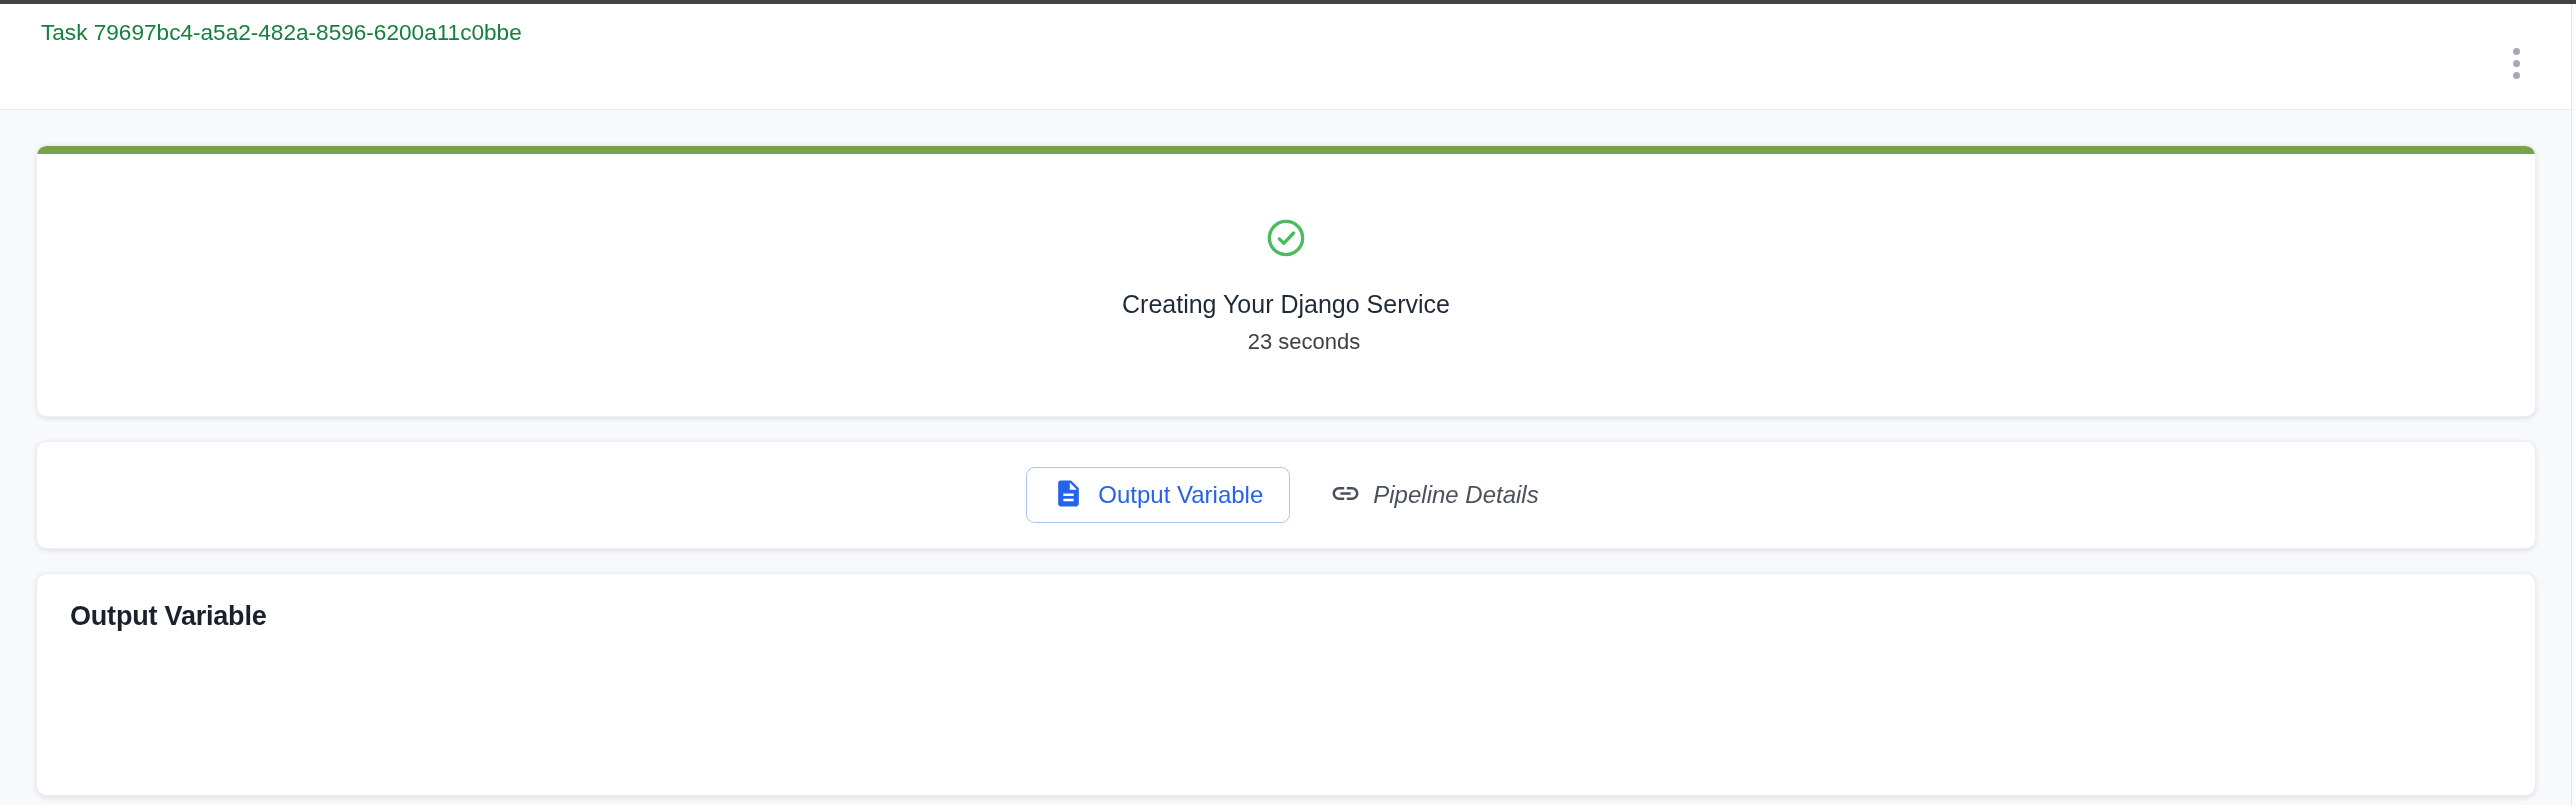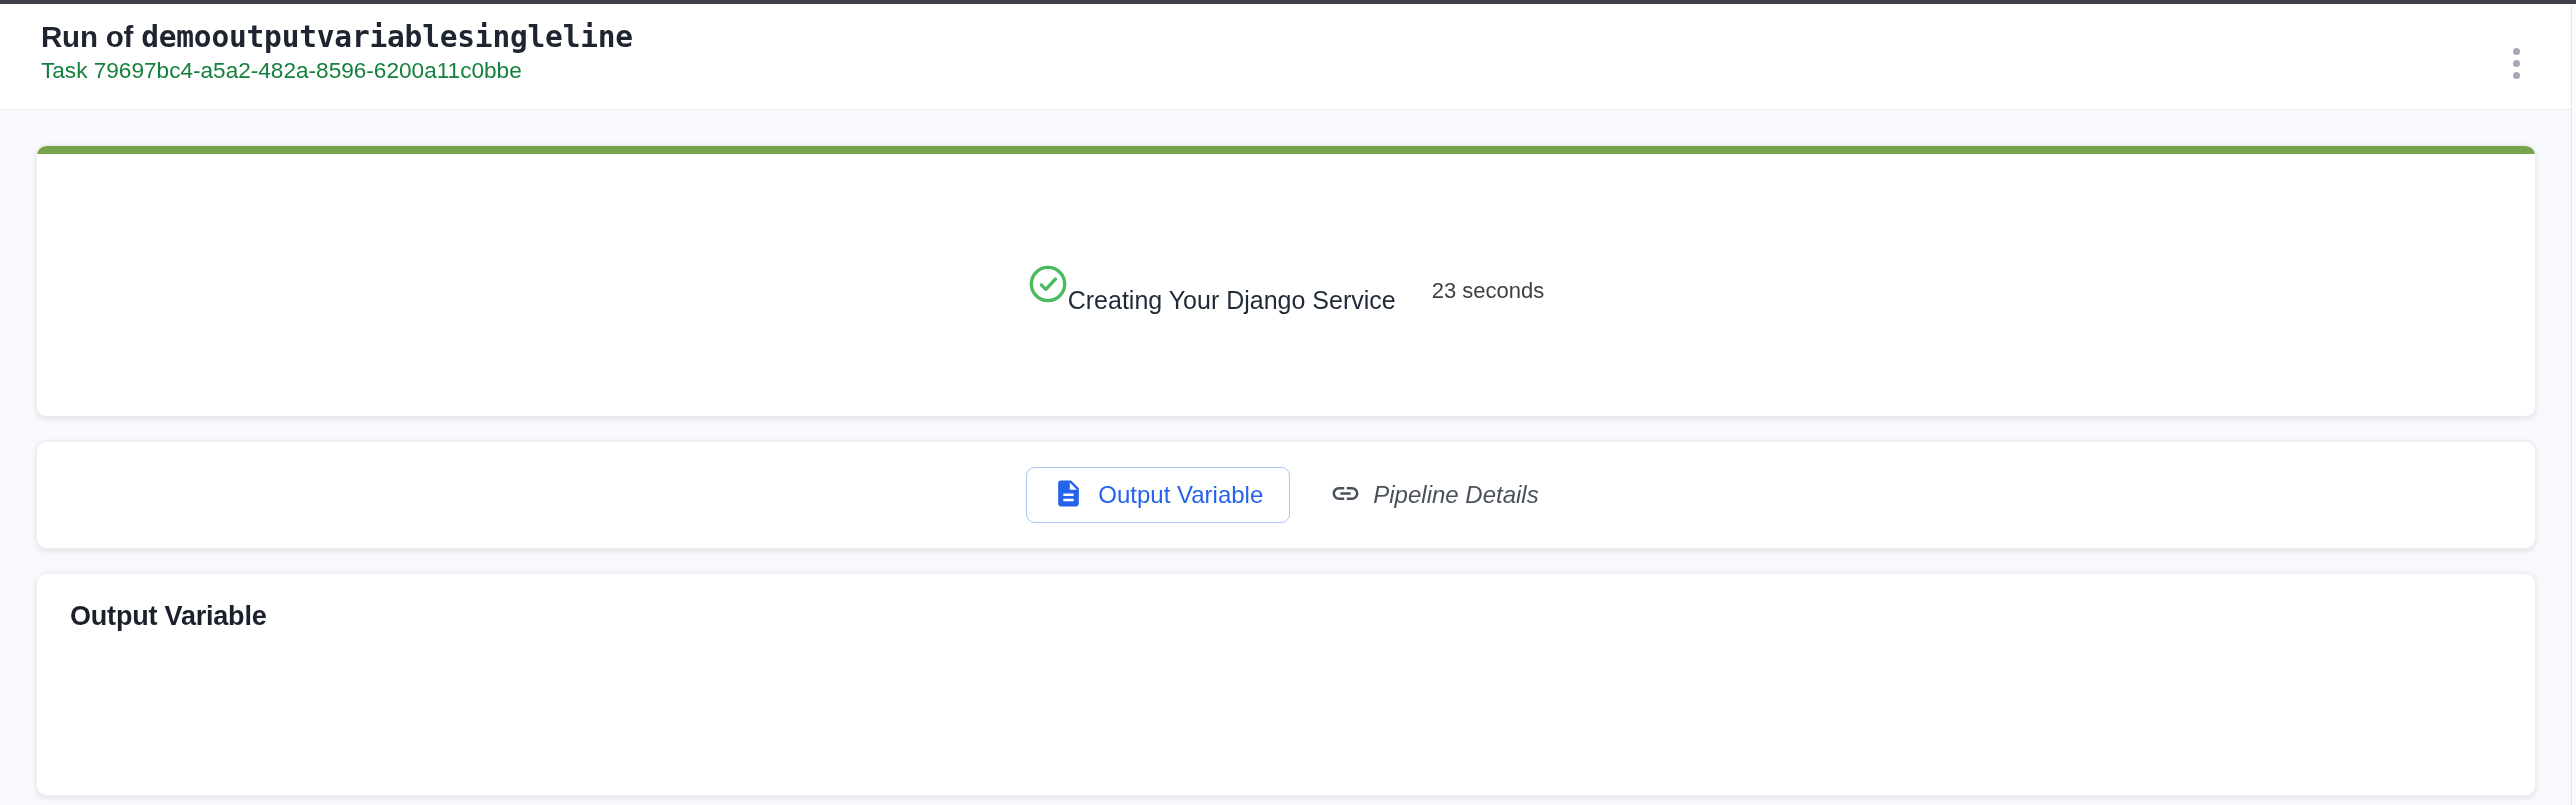--- a/index.html
+++ b/index.html
@@ -52,21 +52,21 @@
     box-shadow: 0 1.7px 5.2px rgba(23,28,38,0.10);
   }
 
   
   .status-card { top: 145px; height: 272px; overflow: hidden; }
   .progress-bar {
     height: 7.8px; width: 100%;
     border-radius: 9.5px 9.5px 0 0;
   }
   .status-body {
-    height: 264px; display: flex; flex-direction: row;
+    height: 264px; display: flex; flex-direction: column;
     align-items: center; justify-content: center;
   }
   .status-icon { width: 40px; height: 40px; }
   .status-title {
     margin-top: 29.5px; font-size: 25px; font-weight: 500; color: #1f2937;
     line-height: 29.5px;
   }
   .status-duration {
     margin-top: 10.4px; font-size: 22px; color: #404040; line-height: 24px; margin-left: 36px;
   }
@@ -106,24 +106,20 @@
   }
   .output-sentence .var-name { font-weight: 700; }
   .output-sentence .var-value { font-family: "DejaVu Sans Mono", monospace; }
 </style>
 </head>
 <body>
 
 <div class="top-strip"></div>
 
 <div class="header">
-  <div class="page-title">
-    <span>Run of</span>
-    <span class="title-name">demooutputvariablesingleline</span>
-  </div>
   <div class="task-line">Task 79697bc4-a5a2-482a-8596-6200a11c0bbe</div>
   <div class="kebab">
     <span class="dot"></span>
     <span class="dot"></span>
     <span class="dot"></span>
   </div>
 </div>
 
 <div class="scroll-gutter"></div>
 

